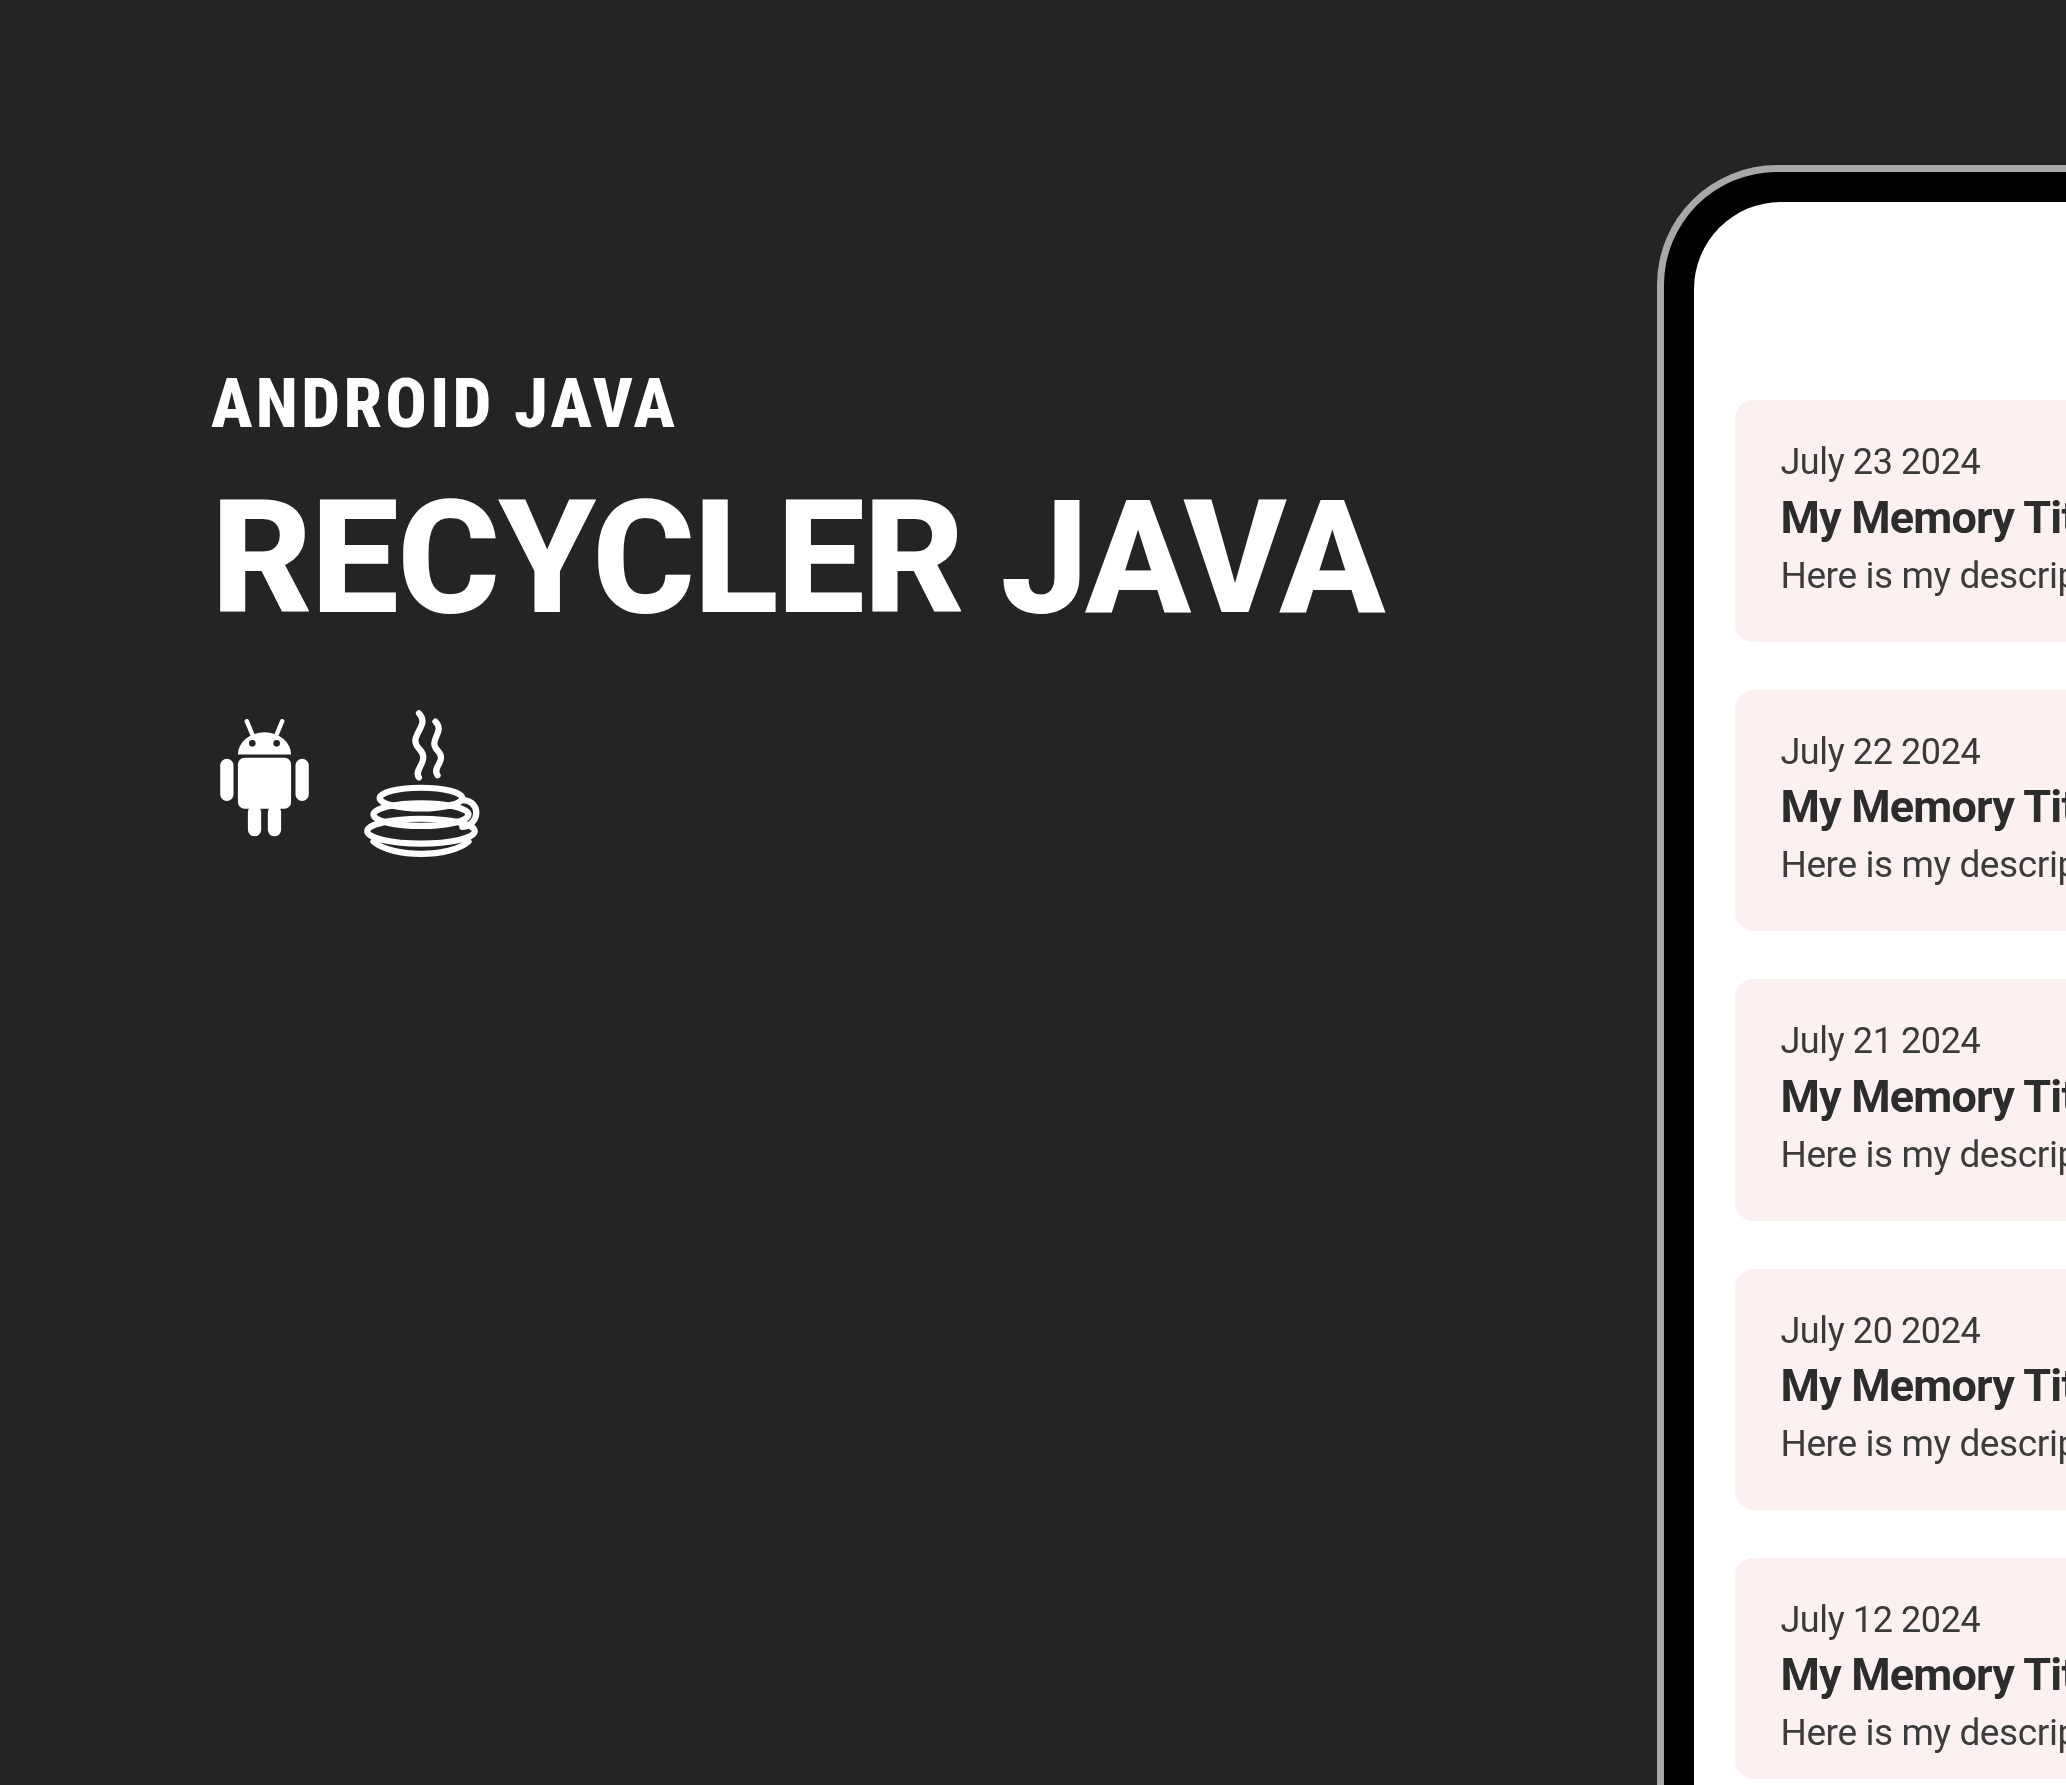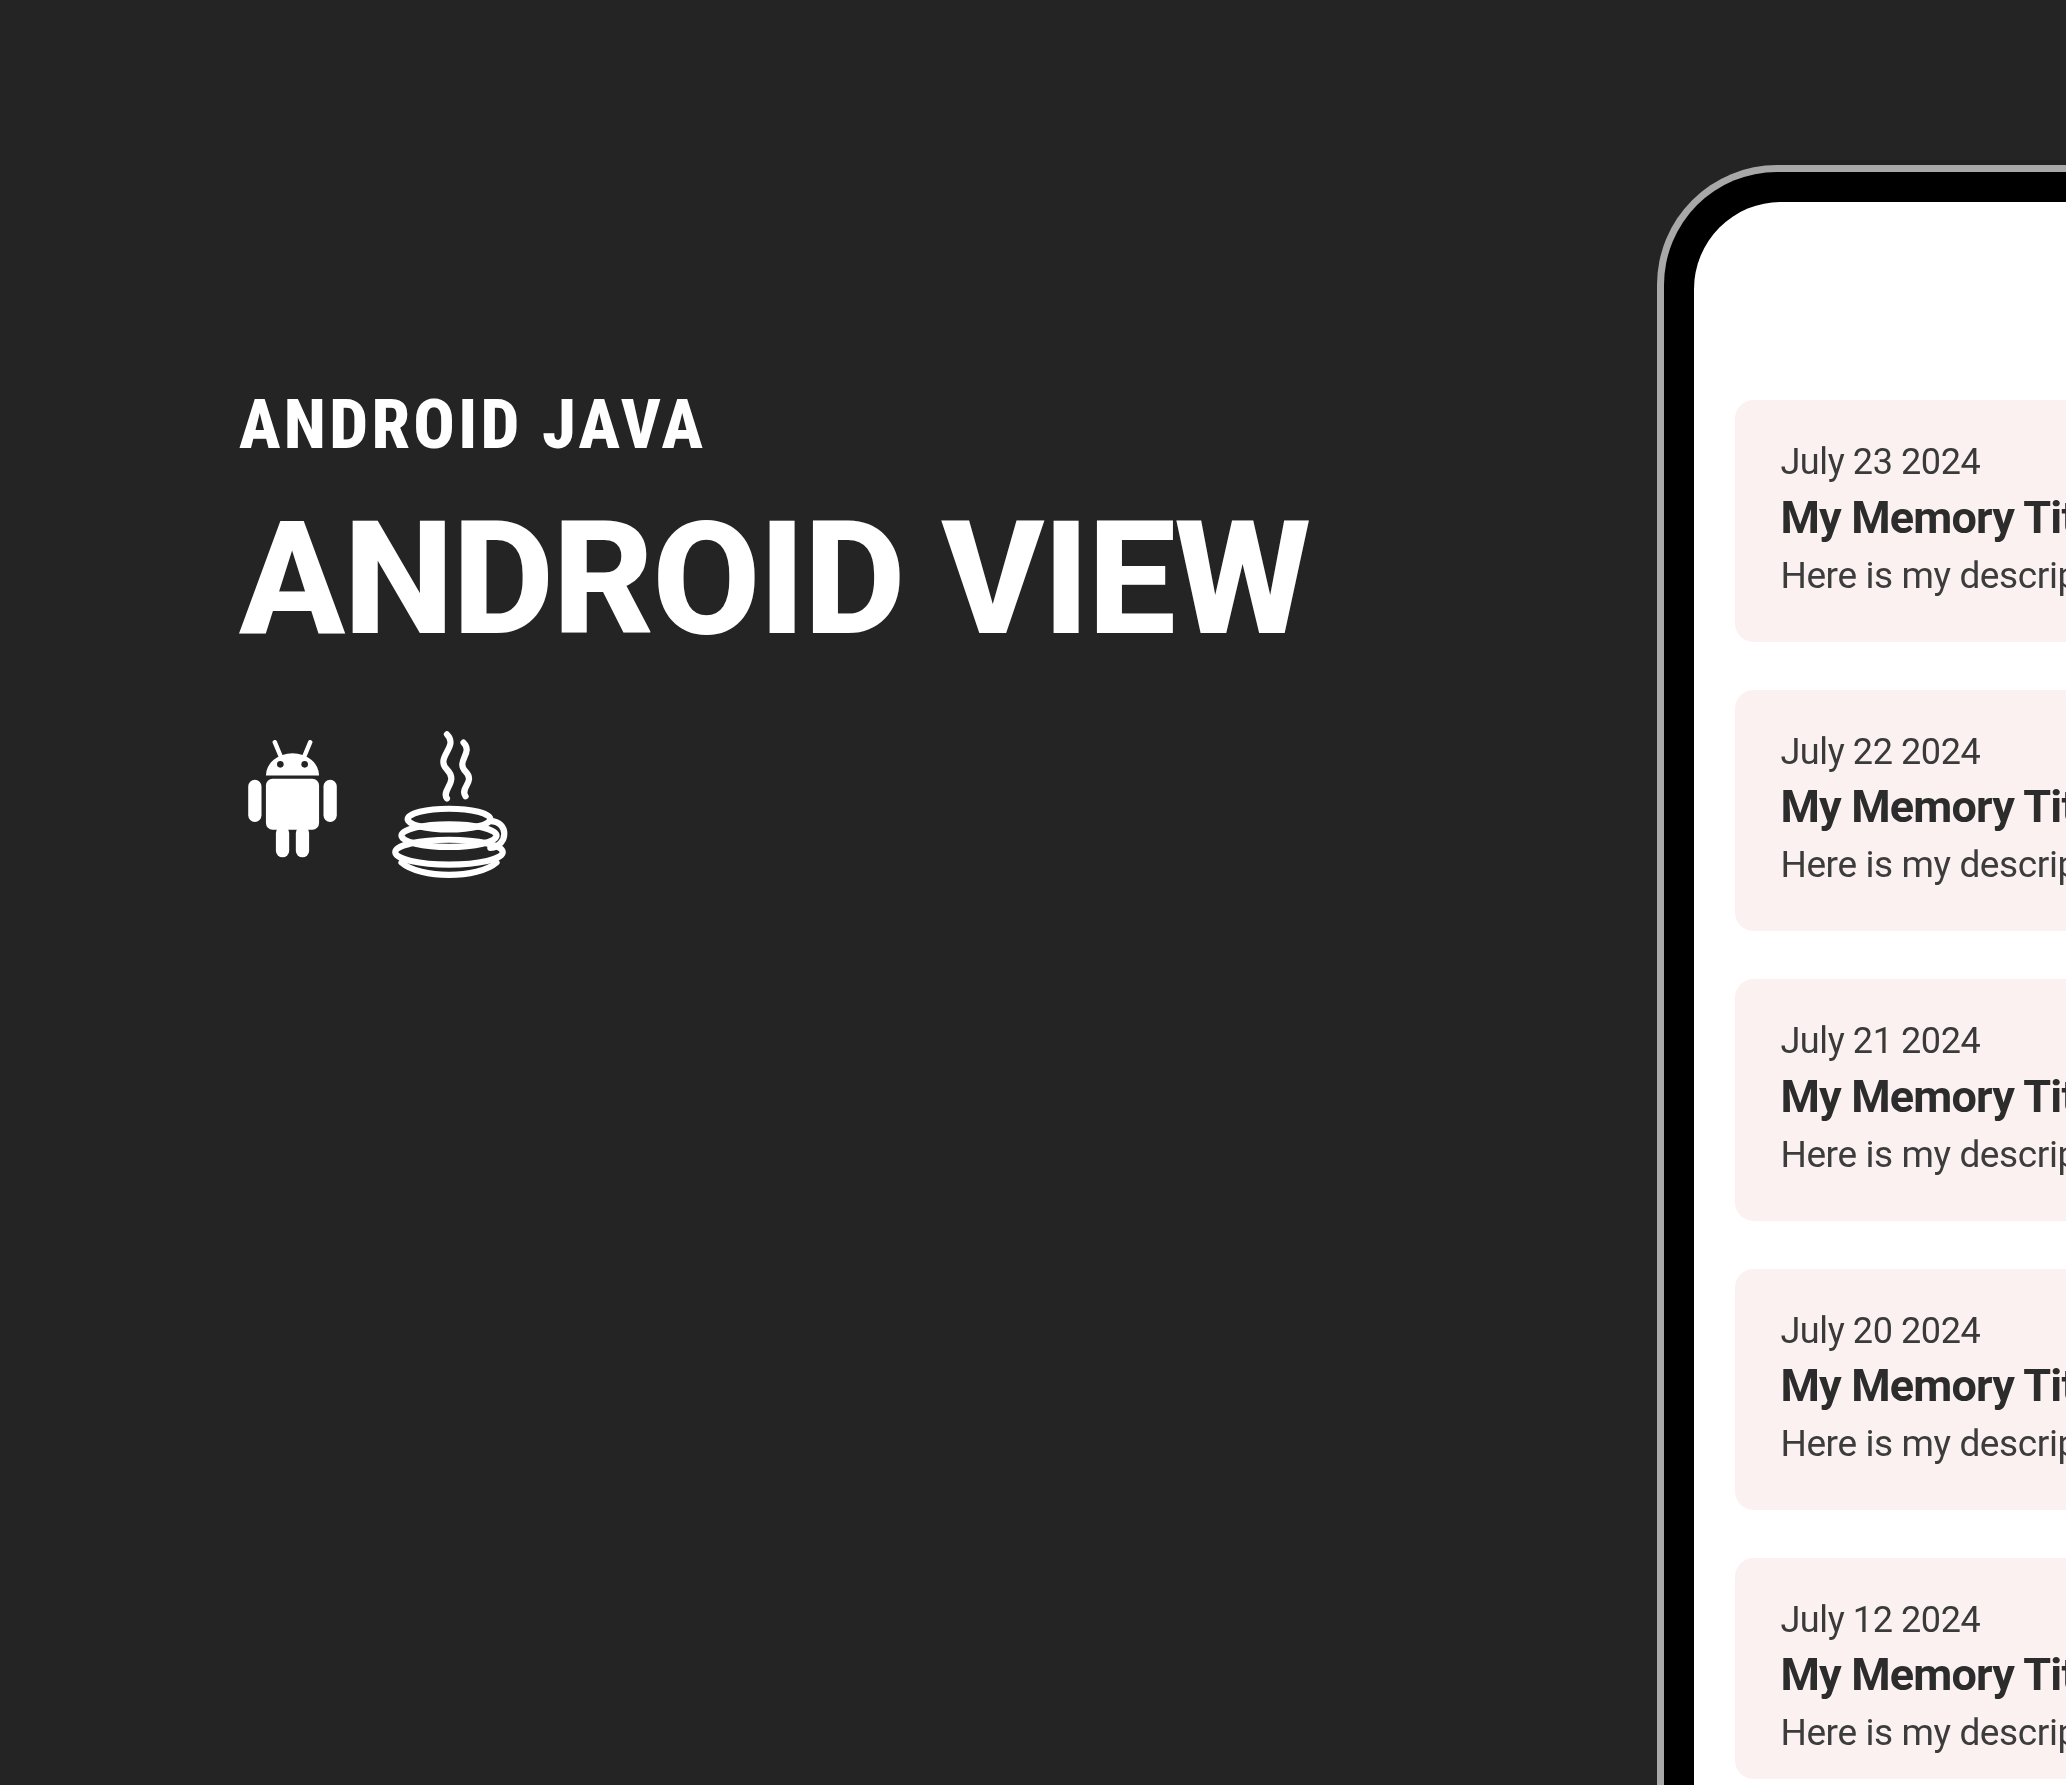--- a/index.html
+++ b/index.html
@@ -14,22 +14,21 @@
       background: #242424;
       font-family: -apple-system, BlinkMacSystemFont, "Segoe UI", Roboto, Helvetica, Arial, sans-serif;
       color: #ffffff;
       position: relative;
     }
 
     
     .left-block {
       position: absolute;
       left: 211px;
-      top: 384px;
-      margin-left: 28px;
+      top: 363px;
     }
 
     .subtitle {
       font-size: 69px;
       font-weight: 800;
       letter-spacing: 3.3px;
       margin-bottom: 33px;
       font-stretch: condensed;
     }
 
@@ -113,21 +112,21 @@
       letter-spacing: -0.4px;
     }
 
   </style>
 </head>
 <body>
 
 <div class="left-block">
   <div class="subtitle">ANDROID JAVA</div>
   <div class="title">
-    <div>ANDROID VIEW</div>
+    <div>RECYCLER JAVA</div>
   </div>
   <div class="icons-row">
     <span>
       <svg width="107" height="124" viewBox="0 0 96 112" fill="#ffffff">
 
         <line x1="32" y1="2" x2="37" y2="14" stroke="#ffffff" stroke-width="4" stroke-linecap="round"></line>
         <line x1="64" y1="2" x2="59" y2="14" stroke="#ffffff" stroke-width="4" stroke-linecap="round"></line>
 
         <path d="M24 32 a24 20 0 0 1 48 0 Z"></path>
         <circle cx="37" cy="22" r="3" fill="#242424"></circle>

